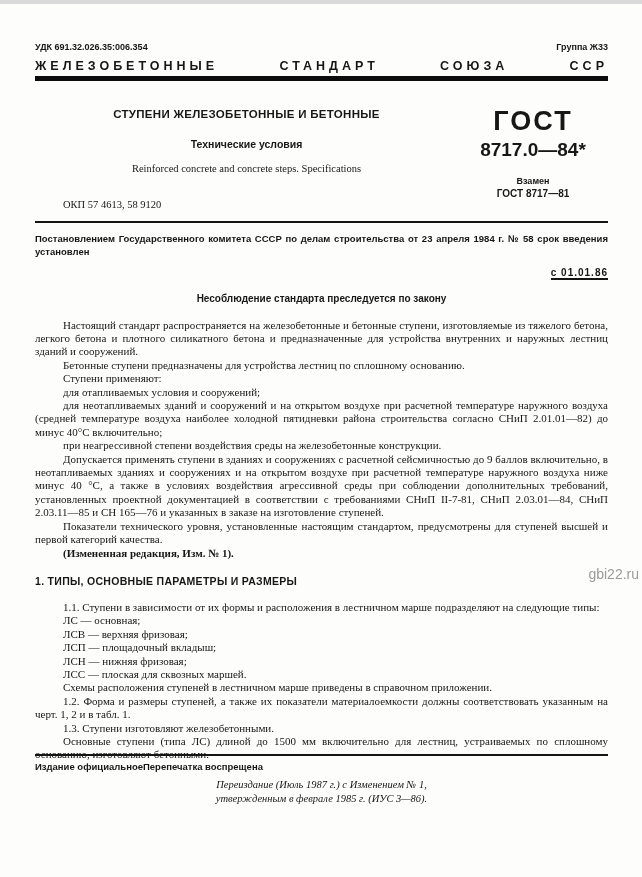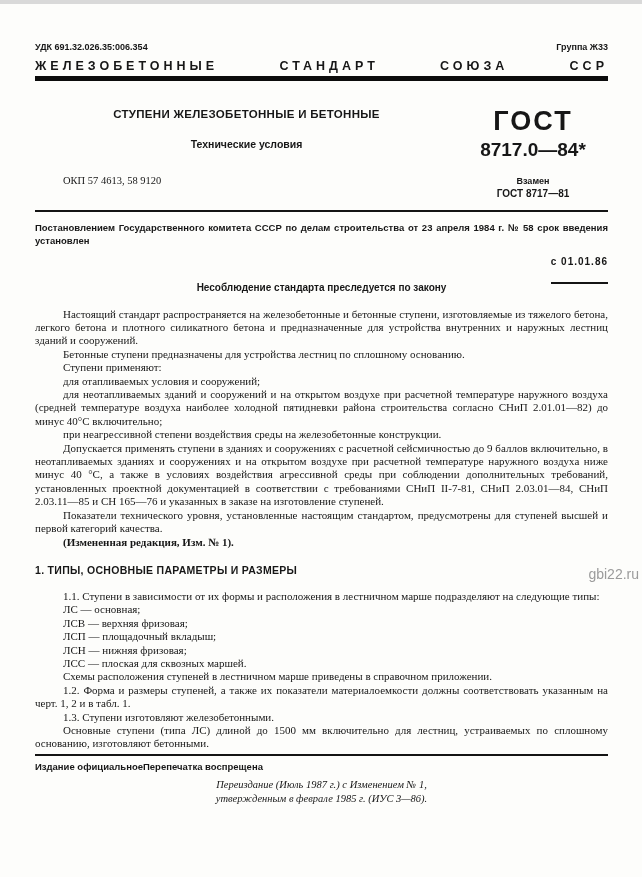--- a/index.html
+++ b/index.html
@@ -30,21 +30,21 @@
   .titleright{width:150px;text-align:center;font-family:"Liberation Sans",sans-serif;font-weight:bold;}
   .g1{font-size:27px;line-height:1;letter-spacing:2px;}
   .g2{font-size:19px;line-height:1;margin-top:5px;}
   .g3{font-size:9px;margin-top:17px;}
   .g4{font-size:10px;margin-top:2px;}
   .rule{height:2px;background:#141414;margin-top:11px;}
   .decree{font-family:"Liberation Sans",sans-serif;font-weight:bold;font-size:9.5px;line-height:1.4;text-align:justify;margin-top:9px;}
   .effective{text-align:right;margin-top:3px;}
   .effective span{
     font-family:"Liberation Sans",sans-serif;font-weight:bold;font-size:10px;
-    border-bottom:2.5px solid #141414;padding-bottom:15px;letter-spacing:1px;
+    border-bottom:2.5px solid #141414;padding-bottom:0;letter-spacing:1px;
   }
   .law{text-align:center;font-family:"Liberation Sans",sans-serif;font-weight:bold;font-size:10px;margin-top:13px;}
   .bodytext{margin-top:15px;font-size:11px;line-height:13.4px;text-align:justify;}
   .bodytext p{margin:0;text-indent:28px;}
   .b{font-weight:bold;}
   .sec-h{font-family:Liberation Sans, sans-serif;font-weight:bold;font-size:10.5px;margin:15px 0 14px 0;letter-spacing:0.3px;}
   .footer{position:absolute;left:35px;right:34px;top:750px;}
   .frule{height:2px;background:#141414;}
   .frow{display:flex;justify-content:flex-start;font-family:"Liberation Sans",sans-serif;font-weight:bold;font-size:9.5px;margin-top:5px;}
   .fnote{text-align:center;font-style:italic;font-size:10.5px;line-height:1.35;margin-top:6px;}
@@ -60,20 +60,21 @@
     <span>Группа Ж33</span>
   </div>
 
   <div class="union">ЖЕЛЕЗОБЕТОННЫЕ СТАНДАРТ СОЮЗА ССР</div>
   <div class="bar"></div>
 
   <div class="titlerow">
     <div class="titleleft">
       <div class="t-ru">СТУПЕНИ ЖЕЛЕЗОБЕТОННЫЕ И БЕТОННЫЕ</div>
       <div class="t-sub">Технические условия</div>
+      <div class="t-en">Reinforced concrete and concrete steps. Specifications</div>
       <div class="okp">ОКП 57 4613, 58 9120</div>
     </div>
     <div class="titleright">
       <div class="g1">ГОСТ</div>
       <div class="g2">8717.0—84*</div>
       <div class="g3">Взамен</div>
       <div class="g4">ГОСТ 8717—81</div>
     </div>
   </div>
 

